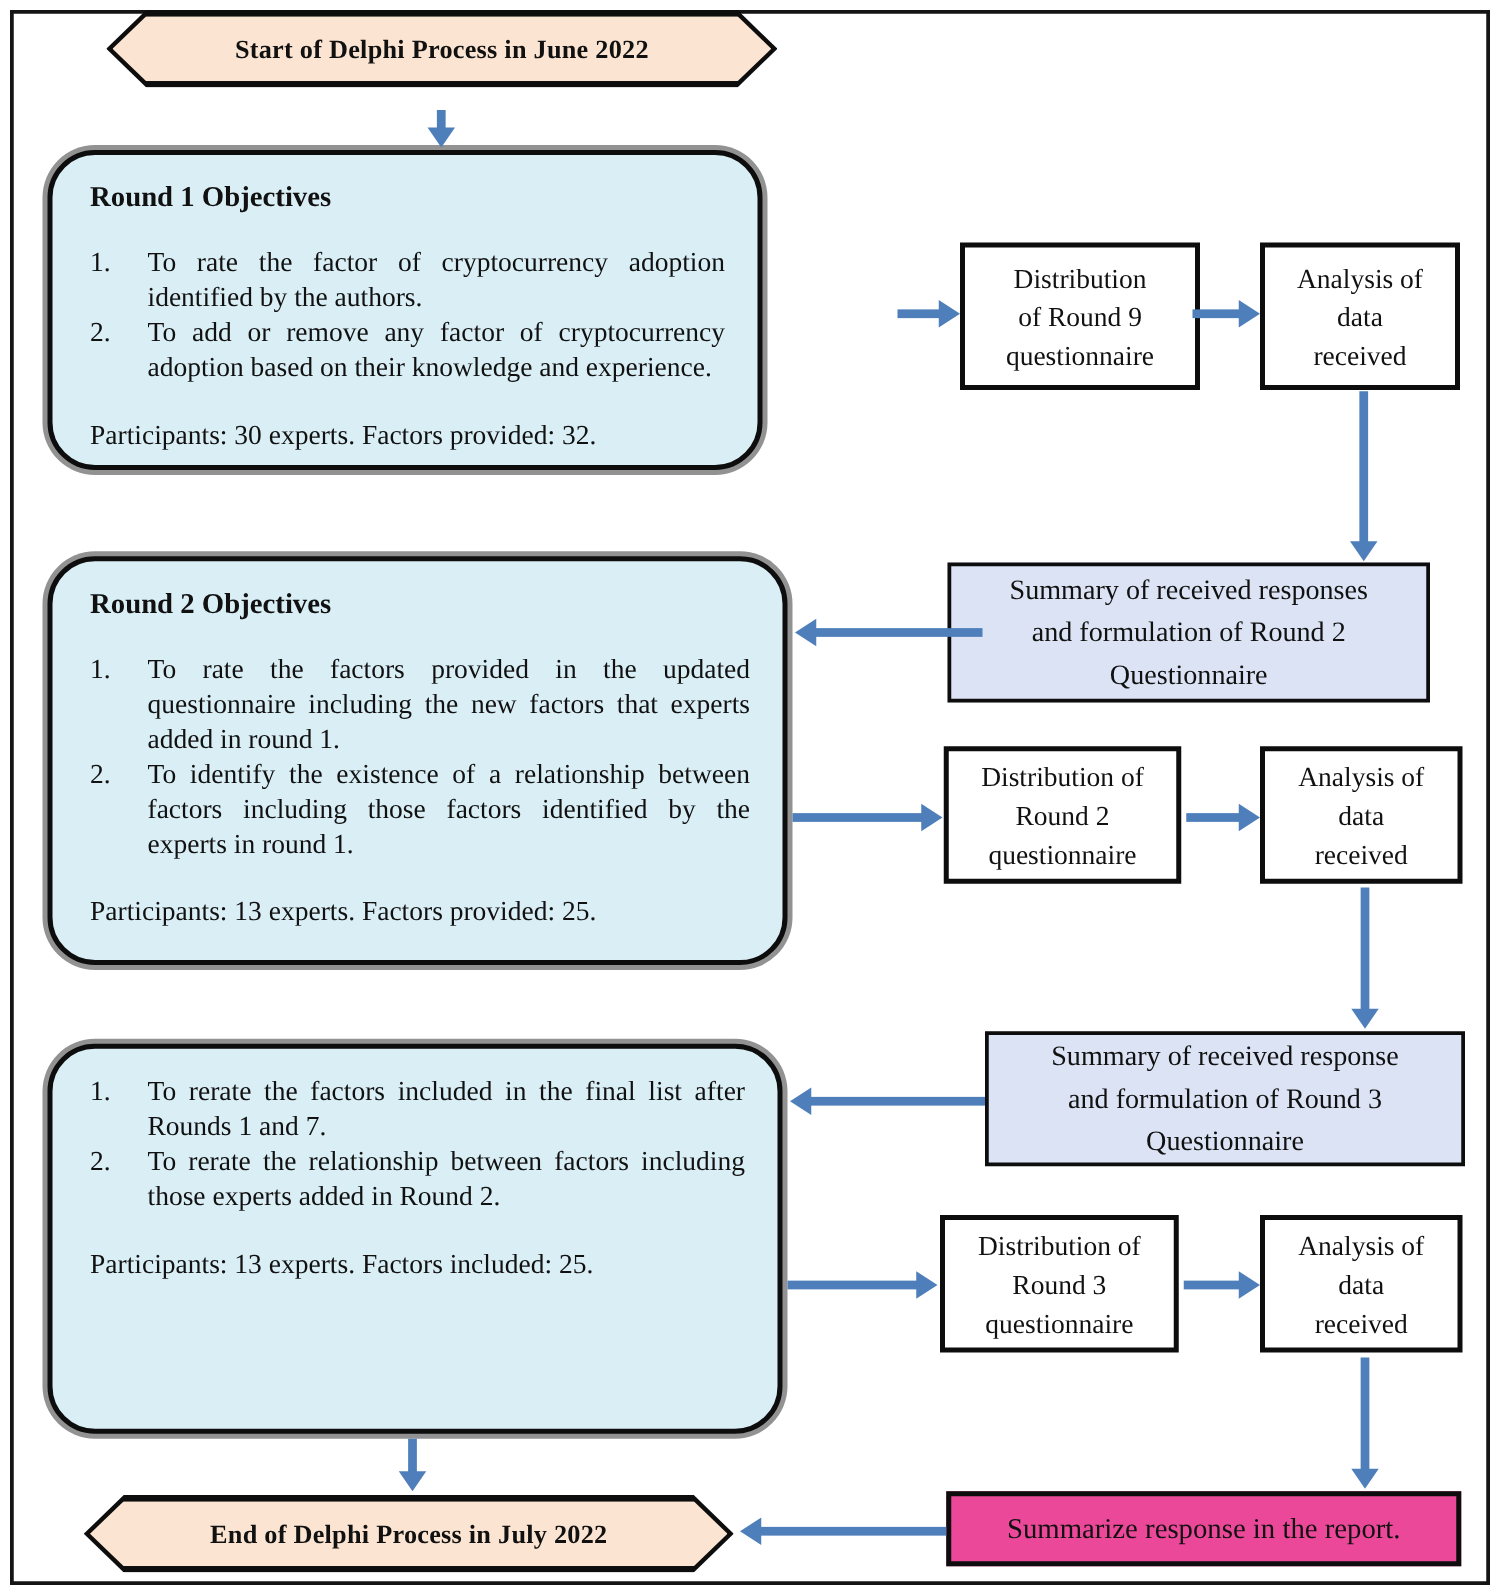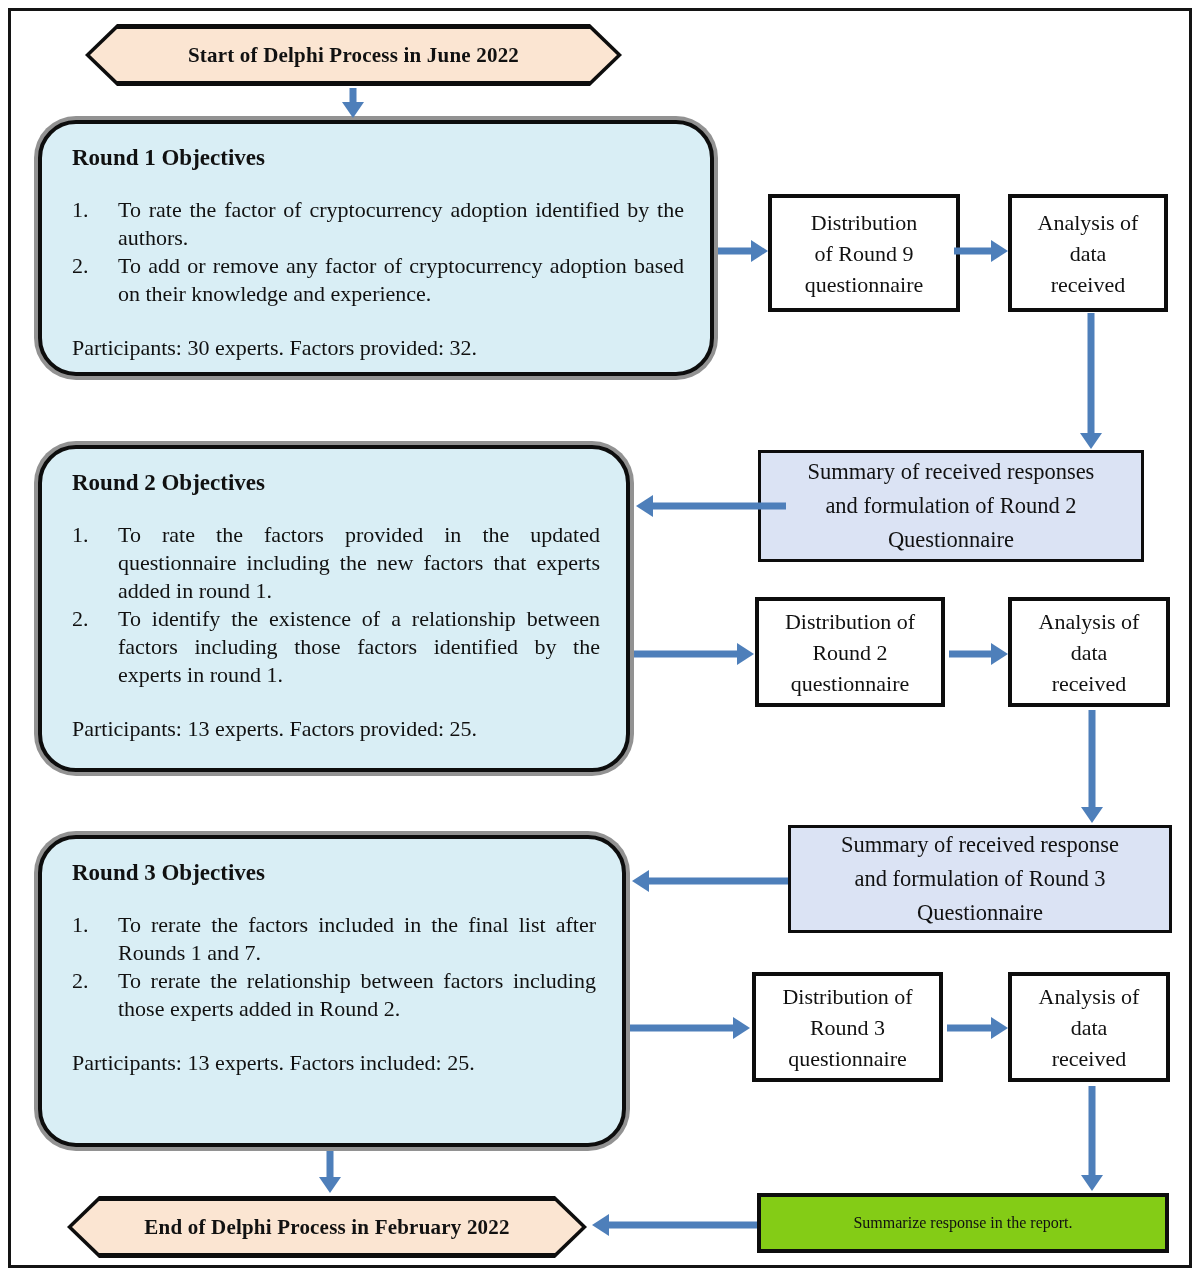--- a/index.html
+++ b/index.html
@@ -38,23 +38,23 @@
   .sm-box{position:absolute;background:#fff;border:4px solid var(--ink);
     display:flex;align-items:center;justify-content:center;text-align:center;
     white-space:pre-line;font-size:22px;line-height:31px;}
 
   
   .sum-box{position:absolute;background:var(--lav);border:3px solid var(--ink);
     display:flex;align-items:center;justify-content:center;text-align:center;
     white-space:pre-line;font-size:22.5px;line-height:34px;}
 
   
-  .rep-box{position:absolute;background:#84cc16;border:4px solid var(--ink);
+  .rep-box{position:absolute;background:#ec4899;border:4px solid var(--ink);
     display:flex;align-items:center;justify-content:center;text-align:center;
-    font-size:16px;}
+    font-size:23px;}
 
   
   .arr{position:absolute;}
   .arr i{display:block;position:absolute;}
   .arr .sh{background:var(--blue);}
   .arr.r .sh{left:0;right:16px;top:50%;transform:translateY(-50%);height:7px;}
   .arr.r .hd{right:0;top:50%;transform:translateY(-50%);width:0;height:0;
     border-left:17px solid var(--blue);border-top:11px solid transparent;border-bottom:11px solid transparent;}
   .arr.l .sh{right:0;left:16px;top:50%;transform:translateY(-50%);height:7px;}
   .arr.l .hd{left:0;top:50%;transform:translateY(-50%);width:0;height:0;
@@ -62,27 +62,27 @@
   .arr.d .sh{top:0;bottom:15px;left:50%;transform:translateX(-50%);width:7px;}
   .arr.d .hd{bottom:0;left:50%;transform:translateX(-50%);width:0;height:0;
     border-top:16px solid var(--blue);border-left:11px solid transparent;border-right:11px solid transparent;}
 </style>
 </head>
 <body>
 
 <div class="canvas">
   <div class="frame"></div>
 
-  <div class="hex" style="left:85px;top:24px;width:537px;height:62px">
+  <div class="hex" style="left:85px;top:8px;width:537px;height:62px">
     <div class="hex-border"></div>
     <div class="hex-fill"></div>
     <span class="hex-label">Start of Delphi Process in June 2022</span>
   </div>
 
-  <div class="round-box" style="left:38px;top:120px;width:676px;height:256px">
+  <div class="round-box" style="left:38px;top:120px;width:572px;height:256px">
     <div class="rb-title">Round 1 Objectives</div>
     <div class="rb-item">
       <span class="rb-num">1.</span>
       <div class="rb-text">To rate the factor of cryptocurrency adoption identified by the authors.</div>
     </div>
     <div class="rb-item">
       <span class="rb-num">2.</span>
       <div class="rb-text">To add or remove any factor of cryptocurrency adoption based on their knowledge and experience.</div>
     </div>
     <div class="rb-part">Participants: 30 experts. Factors provided: 32.</div>
@@ -117,21 +117,20 @@
 questionnaire</div>
   <div class="sm-box" style="left:1008px;top:597px;width:162px;height:110px">Analysis of
 data
 received</div>
 
   <div class="sum-box" style="left:788px;top:825px;width:384px;height:108px">Summary of received response
 and formulation of Round 3
 Questionnaire</div>
 
   <div class="round-box" style="left:38px;top:835px;width:588px;height:312px">
-    <div class="rb-title">Round 3 Objectives</div>
     <div class="rb-item">
       <span class="rb-num">1.</span>
       <div class="rb-text">To rerate the factors included in the final list after Rounds 1 and 7.</div>
     </div>
     <div class="rb-item">
       <span class="rb-num">2.</span>
       <div class="rb-text">To rerate the relationship between factors including those experts added in Round 2.</div>
     </div>
     <div class="rb-part">Participants: 13 experts. Factors included: 25.</div>
   </div>
@@ -141,21 +140,21 @@
 questionnaire</div>
   <div class="sm-box" style="left:1008px;top:972px;width:162px;height:110px">Analysis of
 data
 received</div>
 
   <div class="rep-box" style="left:757px;top:1193px;width:412px;height:60px">Summarize response in the report.</div>
 
   <div class="hex" style="left:67px;top:1196px;width:520px;height:62px">
     <div class="hex-border"></div>
     <div class="hex-fill"></div>
-    <span class="hex-label">End of Delphi Process in February 2022</span>
+    <span class="hex-label">End of Delphi Process in July 2022</span>
   </div>
 
   <div class="arr d" style="left:342px;top:88px;width:22px;height:30px">
       <i class="sh"></i>
       <i class="hd"></i>
     </div>
   <div class="arr r" style="left:718px;top:240px;width:50px;height:22px">
       <i class="sh"></i>
       <i class="hd"></i>
     </div>

